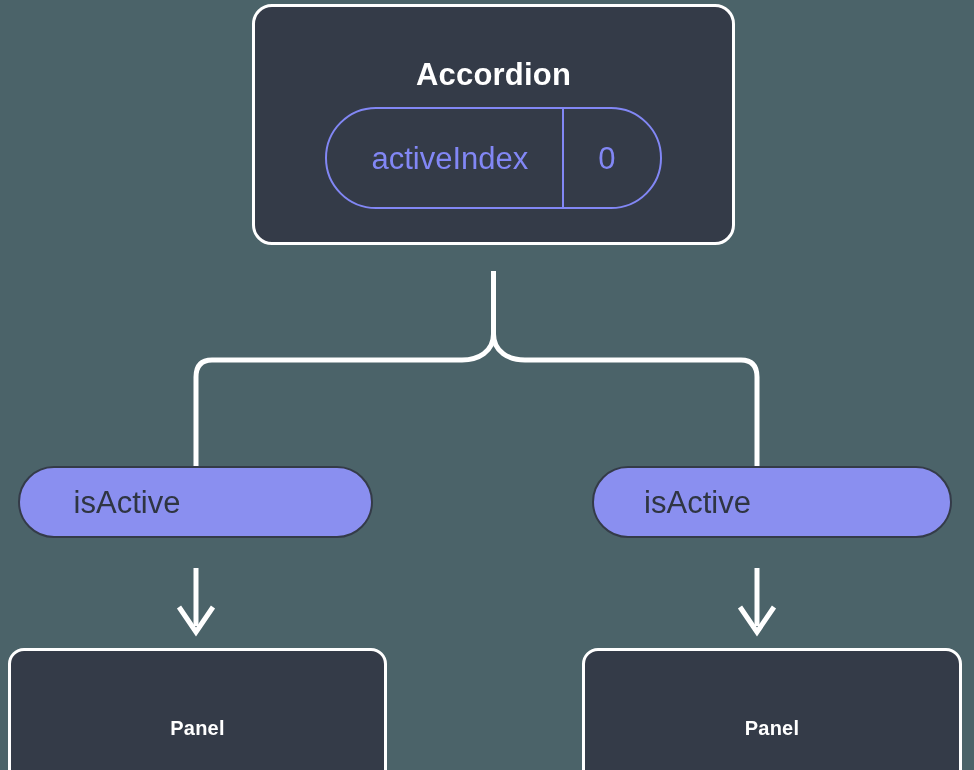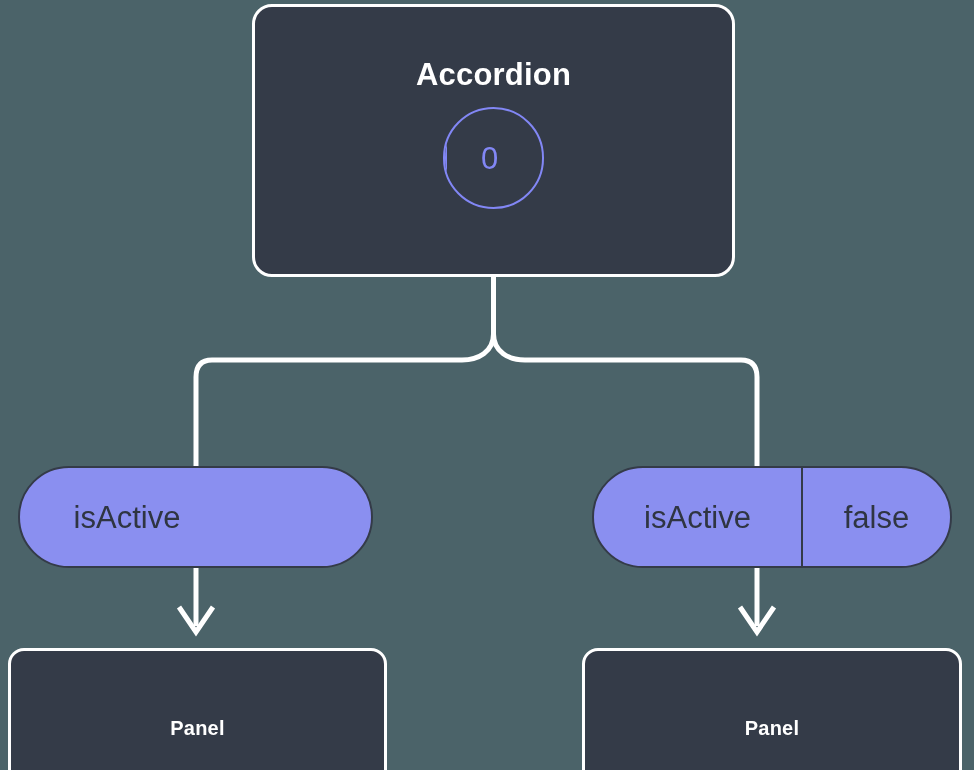--- a/index.html
+++ b/index.html
@@ -57,21 +57,21 @@
     letter-spacing: 0.2px;
     line-height: 1;
     white-space: nowrap;
   }
 
   
   #accordion-card {
     left: 252px;
     top: 4px;
     width: 483px;
-    height: 273px;
+    height: 241px;
     border-radius: 20px;
     justify-content: flex-start;
     padding-top: 52px;
   }
 
   
   .panel-card {
     height: 160px;
     border-radius: 16px;
     justify-content: center;
@@ -114,21 +114,21 @@
     color: #8287f5;
     font-size: 31px;
     border-left: 2px solid #8287f5;
     padding: 0 44px 0 34px;
   }
 
   
   .pill-filled {
     background: #8a8ff0;
     border: 2px solid #343b48;
-    height: 102px;
+    height: 72px;
   }
   .pill-filled .pill-key {
     color: #2f3542;
     font-size: 31px;
   }
   .pill-filled .pill-val {
     color: #2f3542;
     font-size: 31px;
     border-left: 2px solid #343b48;
   }
@@ -166,31 +166,31 @@
     <path d="M 179 607 L 196 632 L 213 607" fill="none" stroke="#ffffff" stroke-width="5" stroke-linecap="butt" stroke-linejoin="miter"></path>
 
     <path d="M 757 568 L 757 626" fill="none" stroke="#ffffff" stroke-width="5" stroke-linecap="butt"></path>
     <path d="M 740 607 L 757 632 L 774 607" fill="none" stroke="#ffffff" stroke-width="5" stroke-linecap="butt" stroke-linejoin="miter"></path>
   </svg>
 
   <div class="node card" id="accordion-card">
     <div class="card-title">Accordion</div>
 
     <div class="pill pill-outline">
+      <span class="pill-key">activeIndex</span>
       <span class="pill-val">0</span>
     </div>
   </div>
 
   <div class="node pill pill-filled" id="pill-left">
     <span class="pill-key">isActive</span>
   </div>
 
   <div class="node pill pill-filled" id="pill-right">
     <span class="pill-key">isActive</span>
-    <span class="pill-val">false</span>
   </div>
 
   <div class="node card panel-card" id="panel-left">
     <div class="card-title">Panel</div>
   </div>
 
   <div class="node card panel-card" id="panel-right">
     <div class="card-title">Panel</div>
   </div>
 

